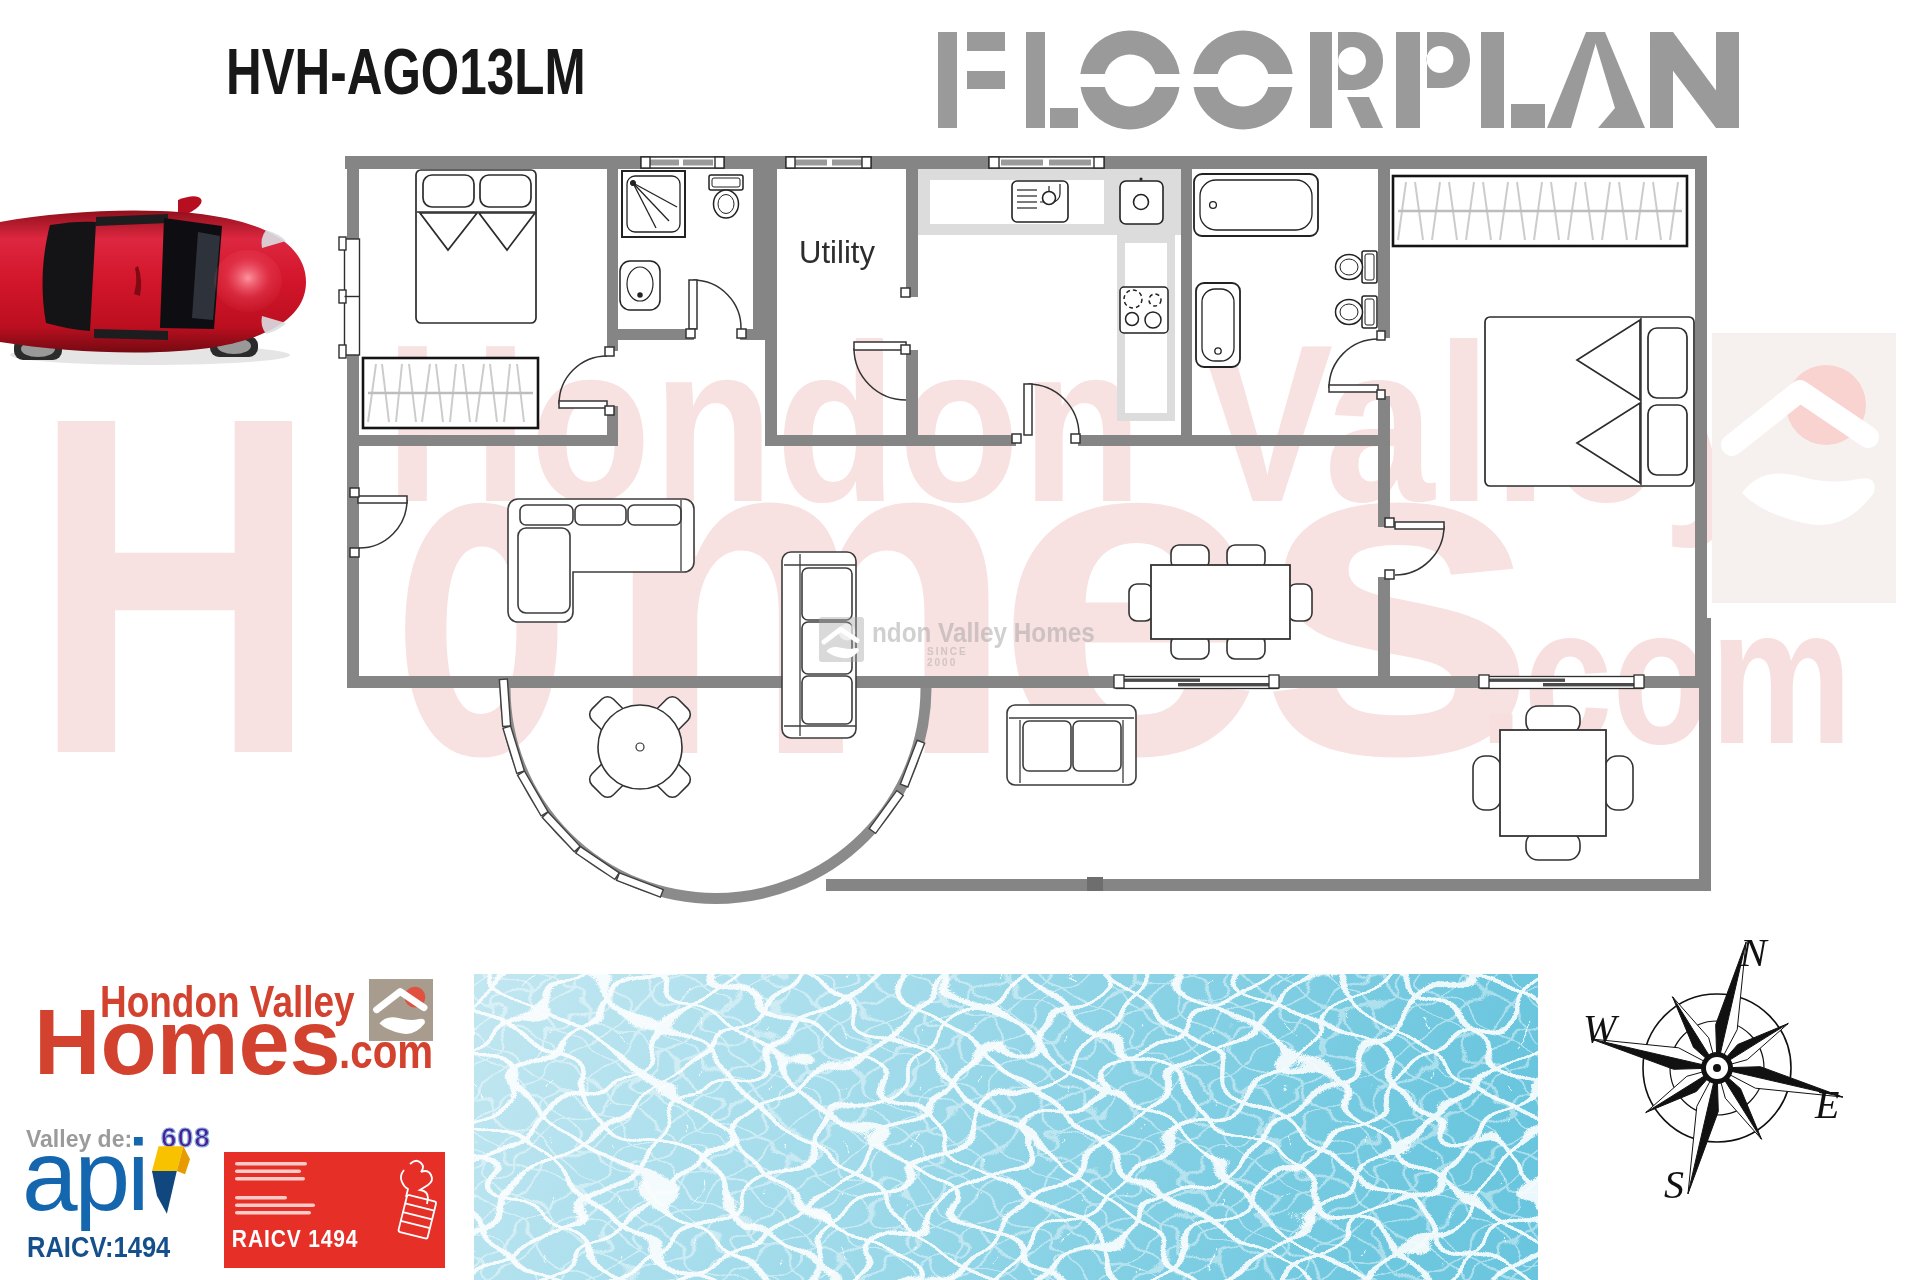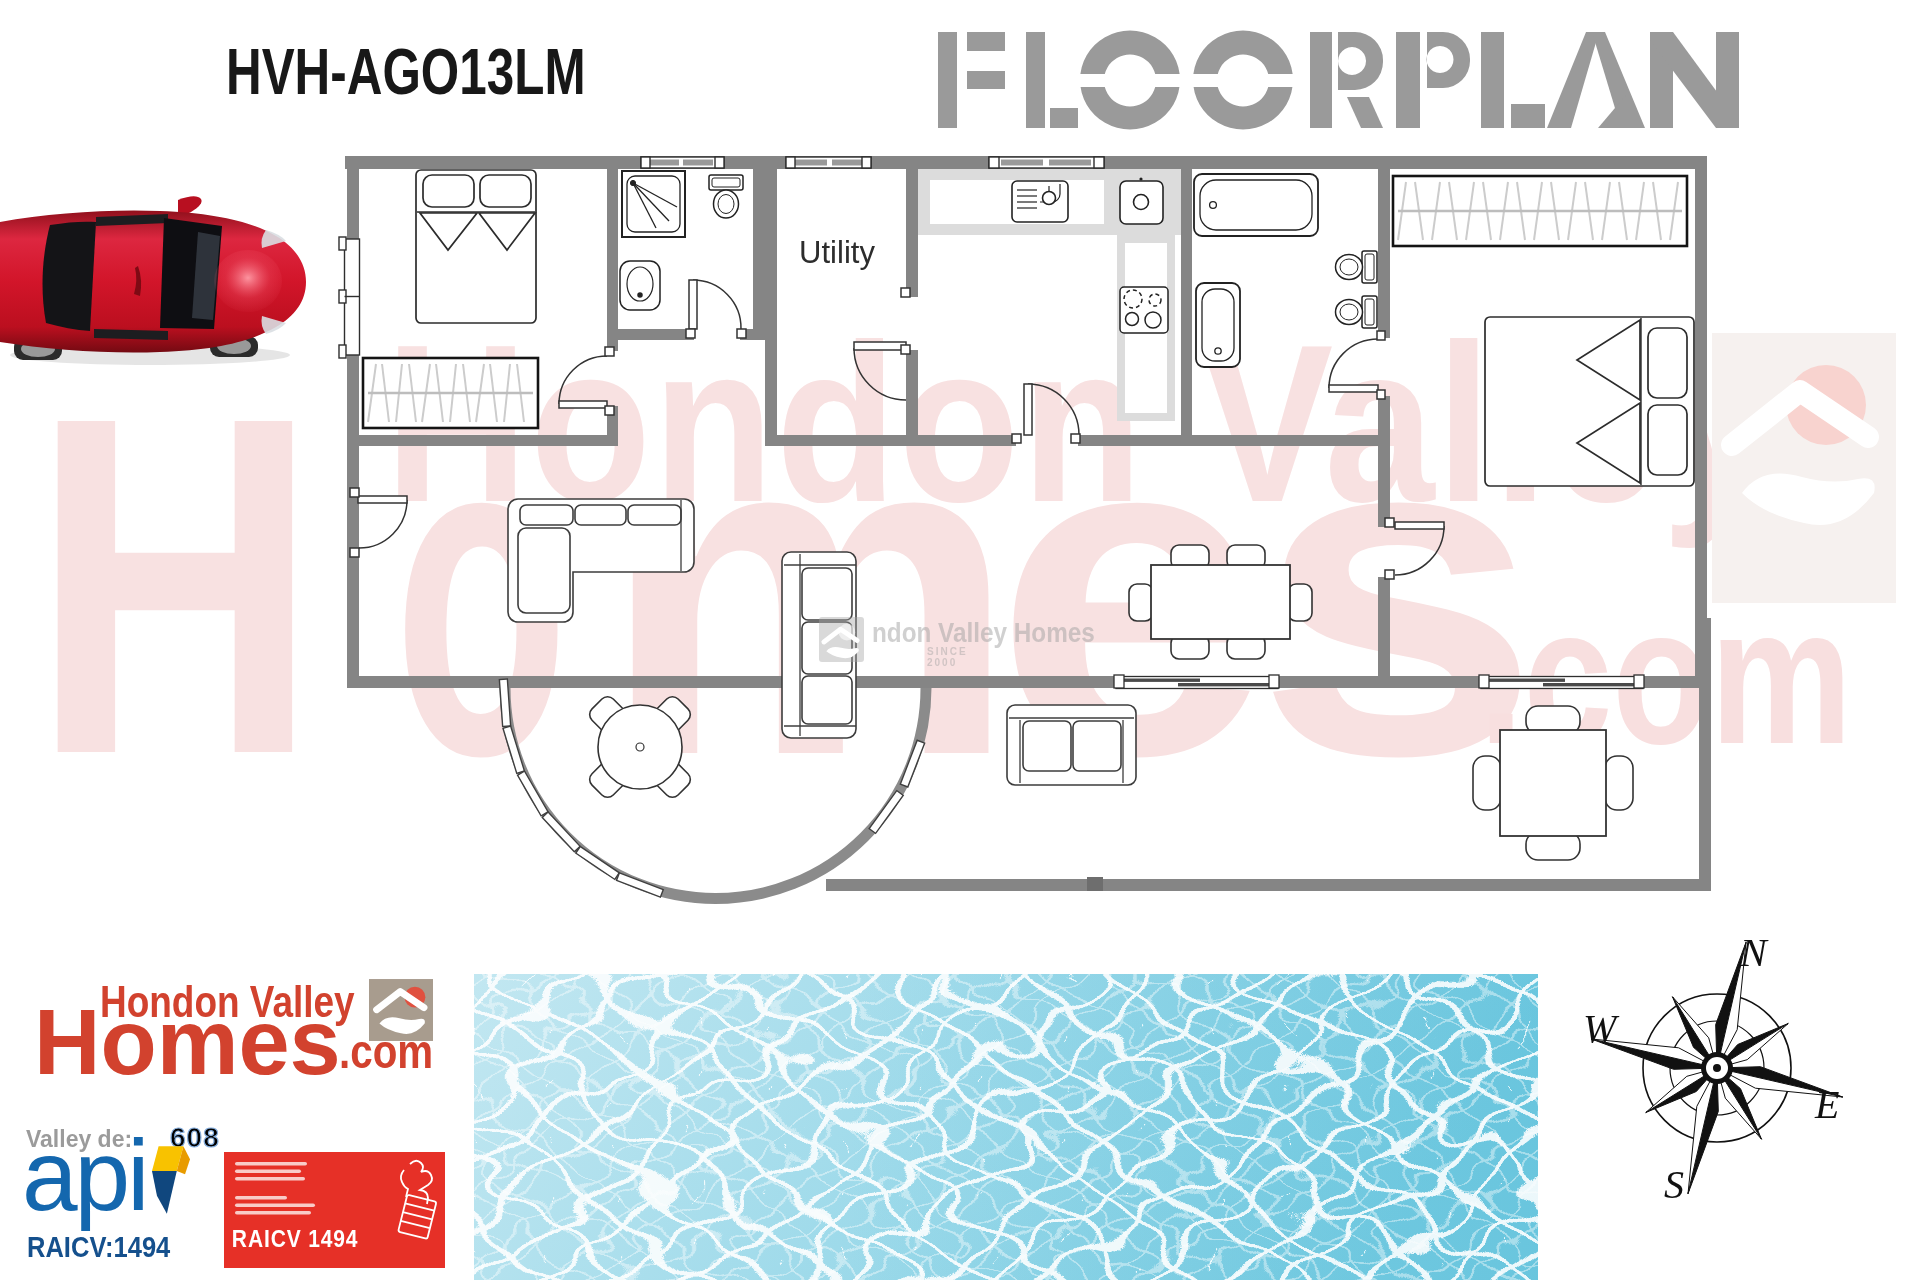--- a/index.html
+++ b/index.html
@@ -503,21 +503,21 @@
   <div class="abs" style="left:339px;top:1024px;color:#d2422e;font-weight:bold;font-size:48px;transform:scaleX(0.84);transform-origin:0 0;">.com</div>
 
   <svg class="abs" style="left:369px;top:979px;" width="64" height="62" viewBox="0 0 184 178">
     <rect x="0" y="0" width="184" height="178" fill="#a89c8e"></rect>
     <circle cx="132" cy="52" r="30" fill="#e05140"></circle>
     <path d="M22 88 L90 36 L158 82" fill="none" stroke="#fff" stroke-width="20" stroke-linecap="round" stroke-linejoin="round"></path>
     <path d="M30 128 q20 -26 58 -15 q30 8 56 2 q20 -4 16 13 q-30 38 -68 28 q-40 -8 -62 -28 z" fill="#fff"></path>
   </svg>
 
   <div class="abs" style="left:26px;top:1126px;color:#9b9b9b;font-weight:bold;font-size:23px;white-space:nowrap;">Valley de:</div>
-  <div class="abs" style="left:161px;top:1122px;color:#000000;font-weight:bold;font-size:28px;-webkit-text-stroke:1.2px #85aede;letter-spacing:1px;margin-left:9px;">608</div>
+  <div class="abs" style="left:161px;top:1122px;color:#4c1d95;font-weight:bold;font-size:28px;-webkit-text-stroke:1.2px #85aede;letter-spacing:1px;">608</div>
 
   <div class="abs" style="left:22px;top:1118px;color:#1467ae;font-weight:normal;font-size:100px;letter-spacing:-3px;">api</div>
   <svg class="abs" style="left:152px;top:1144px;" width="38" height="72" viewBox="0 0 46 82">
     <polygon points="8,0 38,0 30,30 0,30" fill="#f8c200"></polygon>
     <polygon points="30,30 38,0 46,16 40,34" fill="#e89b00"></polygon>
     <polygon points="0,30 30,30 18,82 6,60" fill="#10477e"></polygon>
   </svg>
 
   <div class="abs" style="left:27px;top:1231px;color:#15508d;font-weight:bold;font-size:29px;transform:scaleX(0.88);transform-origin:0 0;">RAICV:1494</div>
 

